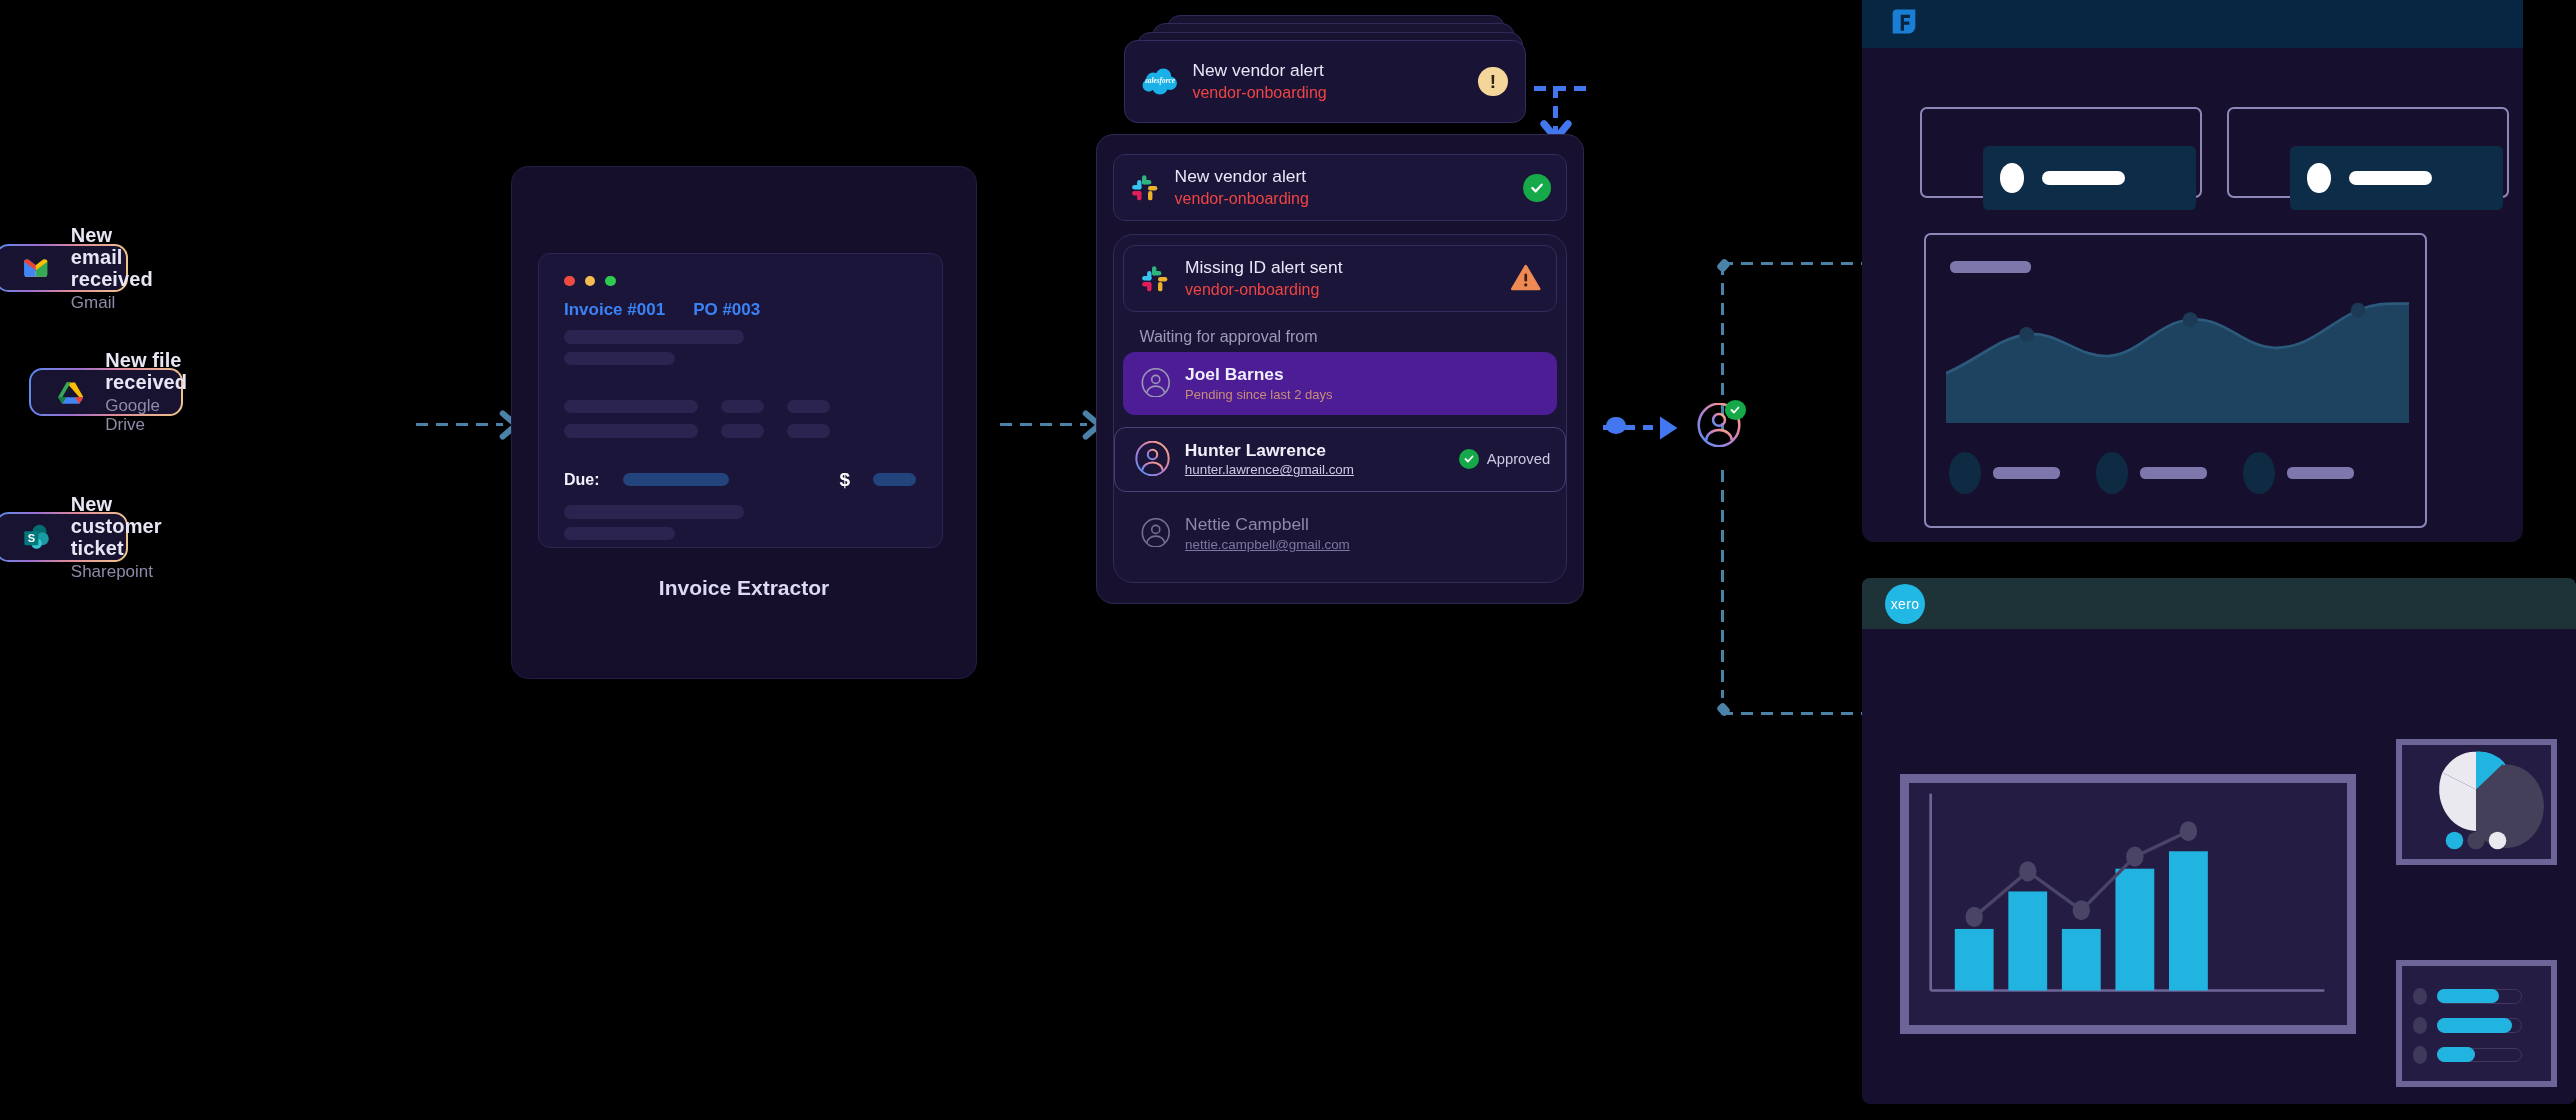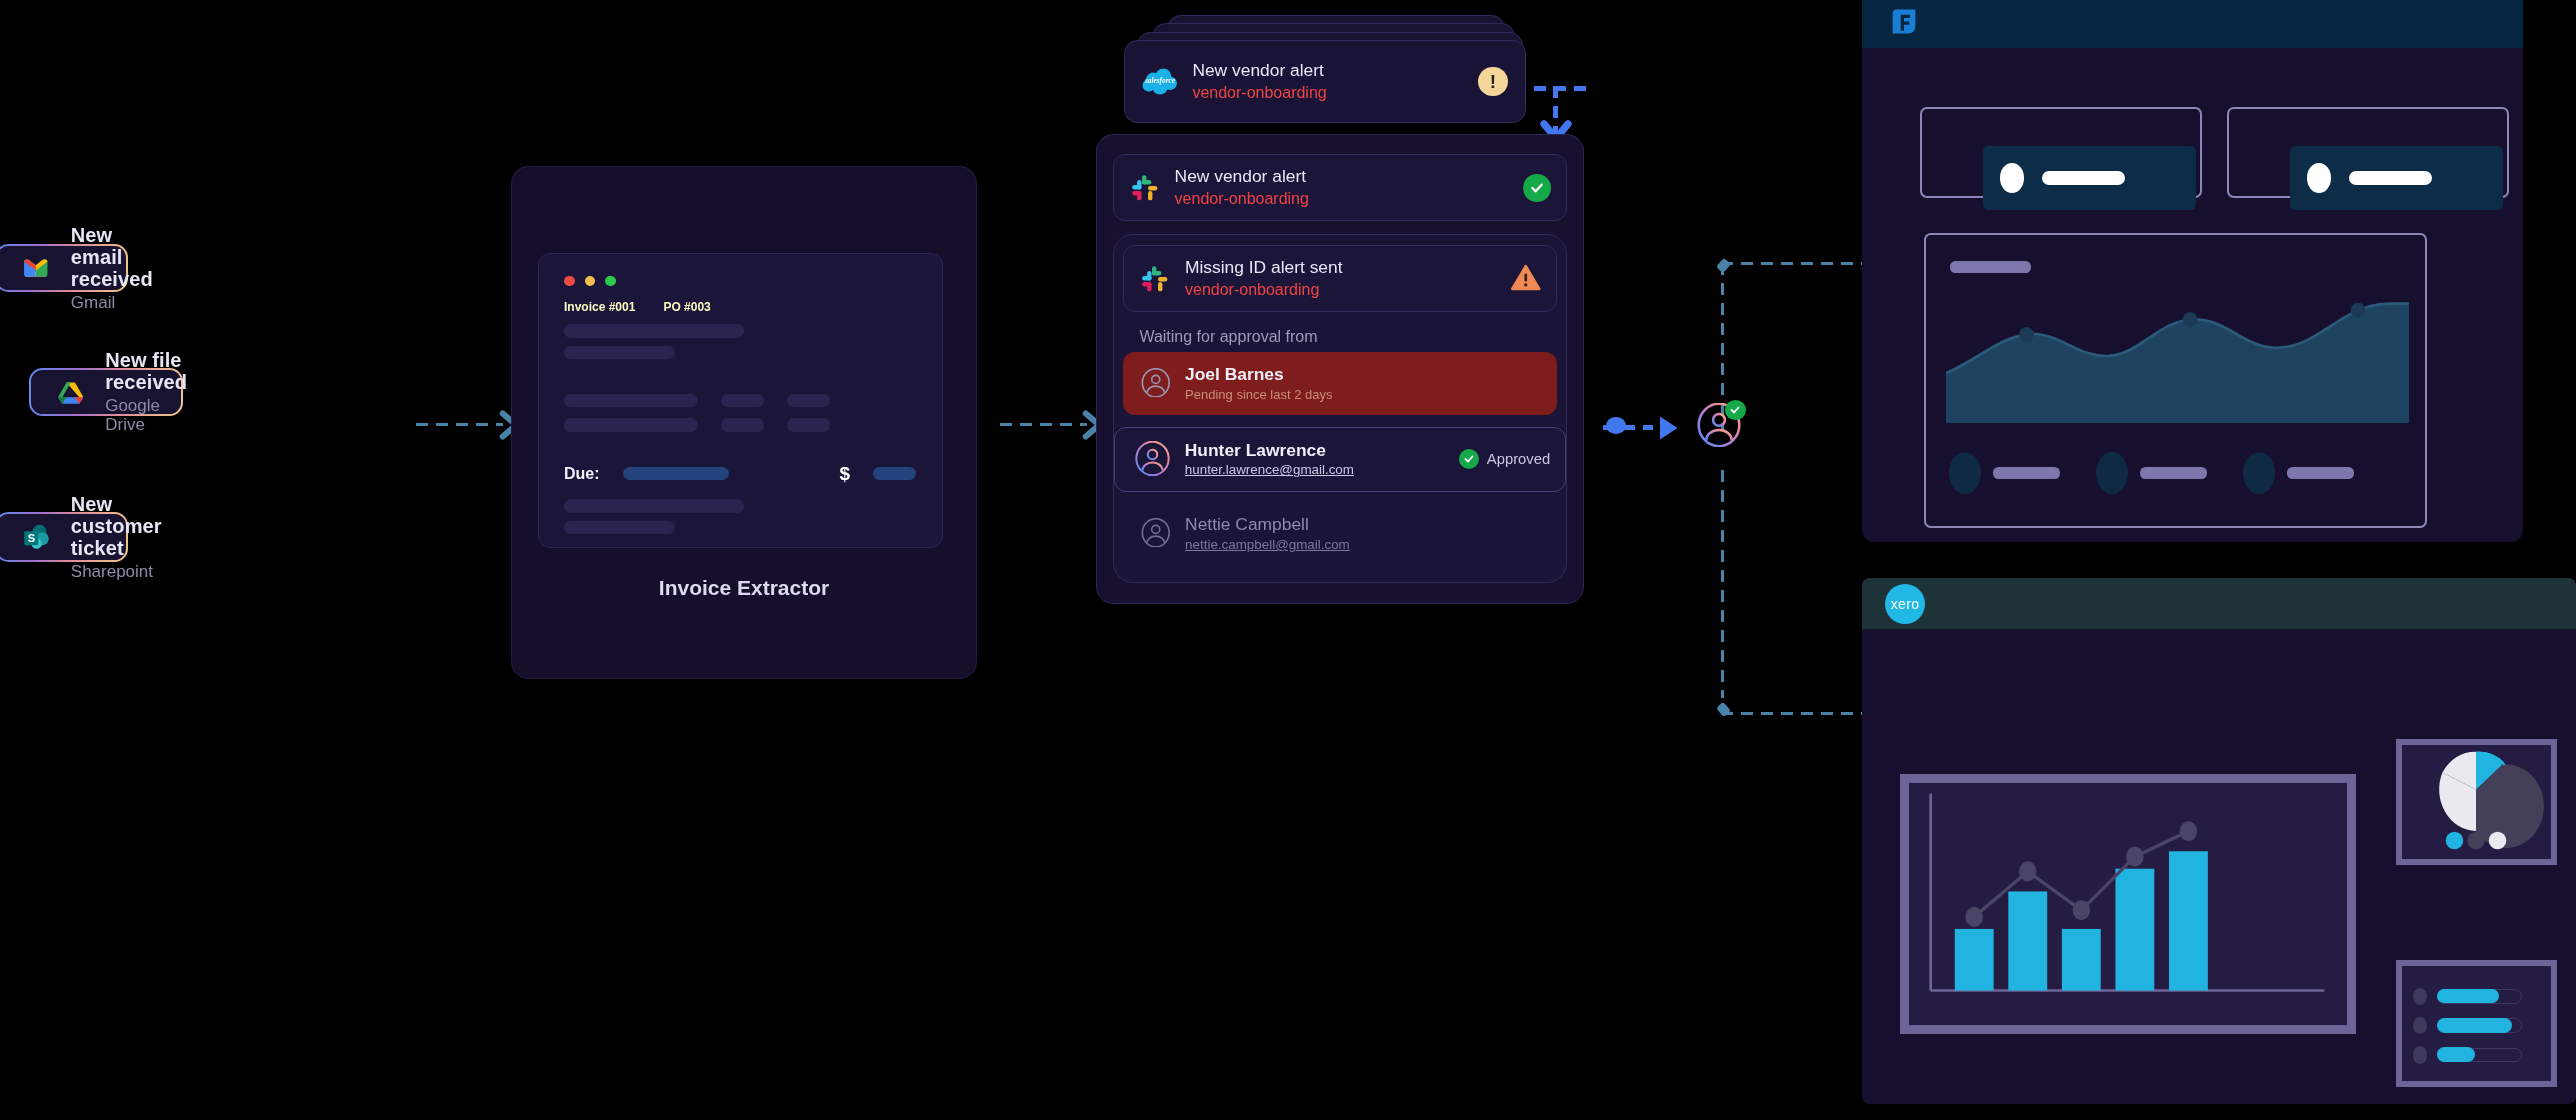--- a/index.html
+++ b/index.html
@@ -37,21 +37,21 @@
     background:#150f2b;border-radius:17.4px;
     border:0.7px solid #241c44;
   }
   #invoice-doc{
     position:absolute;left:25.5px;top:86px;width:405px;height:295px;
     background:#1b1539;border-radius:12px;border:0.7px solid #2d2552;
     box-sizing:border-box;padding:21.5px 25.5px;
   }
   .dots{display:flex;gap:10px;margin-bottom:13.4px;}
   .dot{width:10.7px;height:10.7px;border-radius:50%;}
-  .inv-head{display:flex;gap:28px;font-size:12px;font-weight:700;color:#fef9c3;margin-bottom:10.7px;}
+  .inv-head{display:flex;gap:28px;font-size:17px;font-weight:700;color:#3b82f6;margin-bottom:10.7px;}
   .bar{background:#2b2350;border-radius:6.7px;height:13.4px;}
   .inv-row{display:flex;align-items:center;gap:23px;margin-top:10.7px;}
   .due-lbl{font-size:16px;font-weight:700;color:#f2f0fb;}
   .dollar{font-size:19px;font-weight:700;color:#fff;}
   #invoice-caption{
     position:absolute;left:0;top:409px;width:100%;text-align:center;
     font-size:21px;font-weight:700;color:#ded9f3;
   }
 
   
@@ -85,21 +85,21 @@
   #waiting-label{font-size:16px;color:#9e9ab8;margin:16px 0 6.7px 16px;}
   .appr-row{
     display:flex;align-items:center;gap:14.8px;border-radius:12px;
     padding:12px 17.4px;box-sizing:border-box;
   }
   .appr-name{font-size:17.4px;font-weight:700;color:#f0eefa;line-height:1.15;}
   .appr-name.dim{color:#8e88ab;font-weight:400;}
   .appr-meta{font-size:13px;color:#c98d7a;line-height:1.2;margin-top:2.7px;}
   .appr-mail{font-size:13.4px;color:#cdc8e4;text-decoration:underline;line-height:1.2;margin-top:2.7px;display:inline-block;}
   .appr-mail.dim{color:#7d77a0;}
-  #row-joel{background:#7f1d1d;}
+  #row-joel{background:#4c1d95;}
   #row-hunter{
     background:#1b1539;border:0.7px solid #4b3f78;
     margin-left:-9.4px;margin-right:-9.4px;padding-left:20px;padding-right:14.8px;
   }
   #row-nettie{background:#1a1436;}
   .appr-status{display:flex;align-items:center;gap:8px;margin-left:auto;}
   .appr-status span{font-size:14.8px;color:#cdc8e4;}
 
   
   #freshbooks-window{

